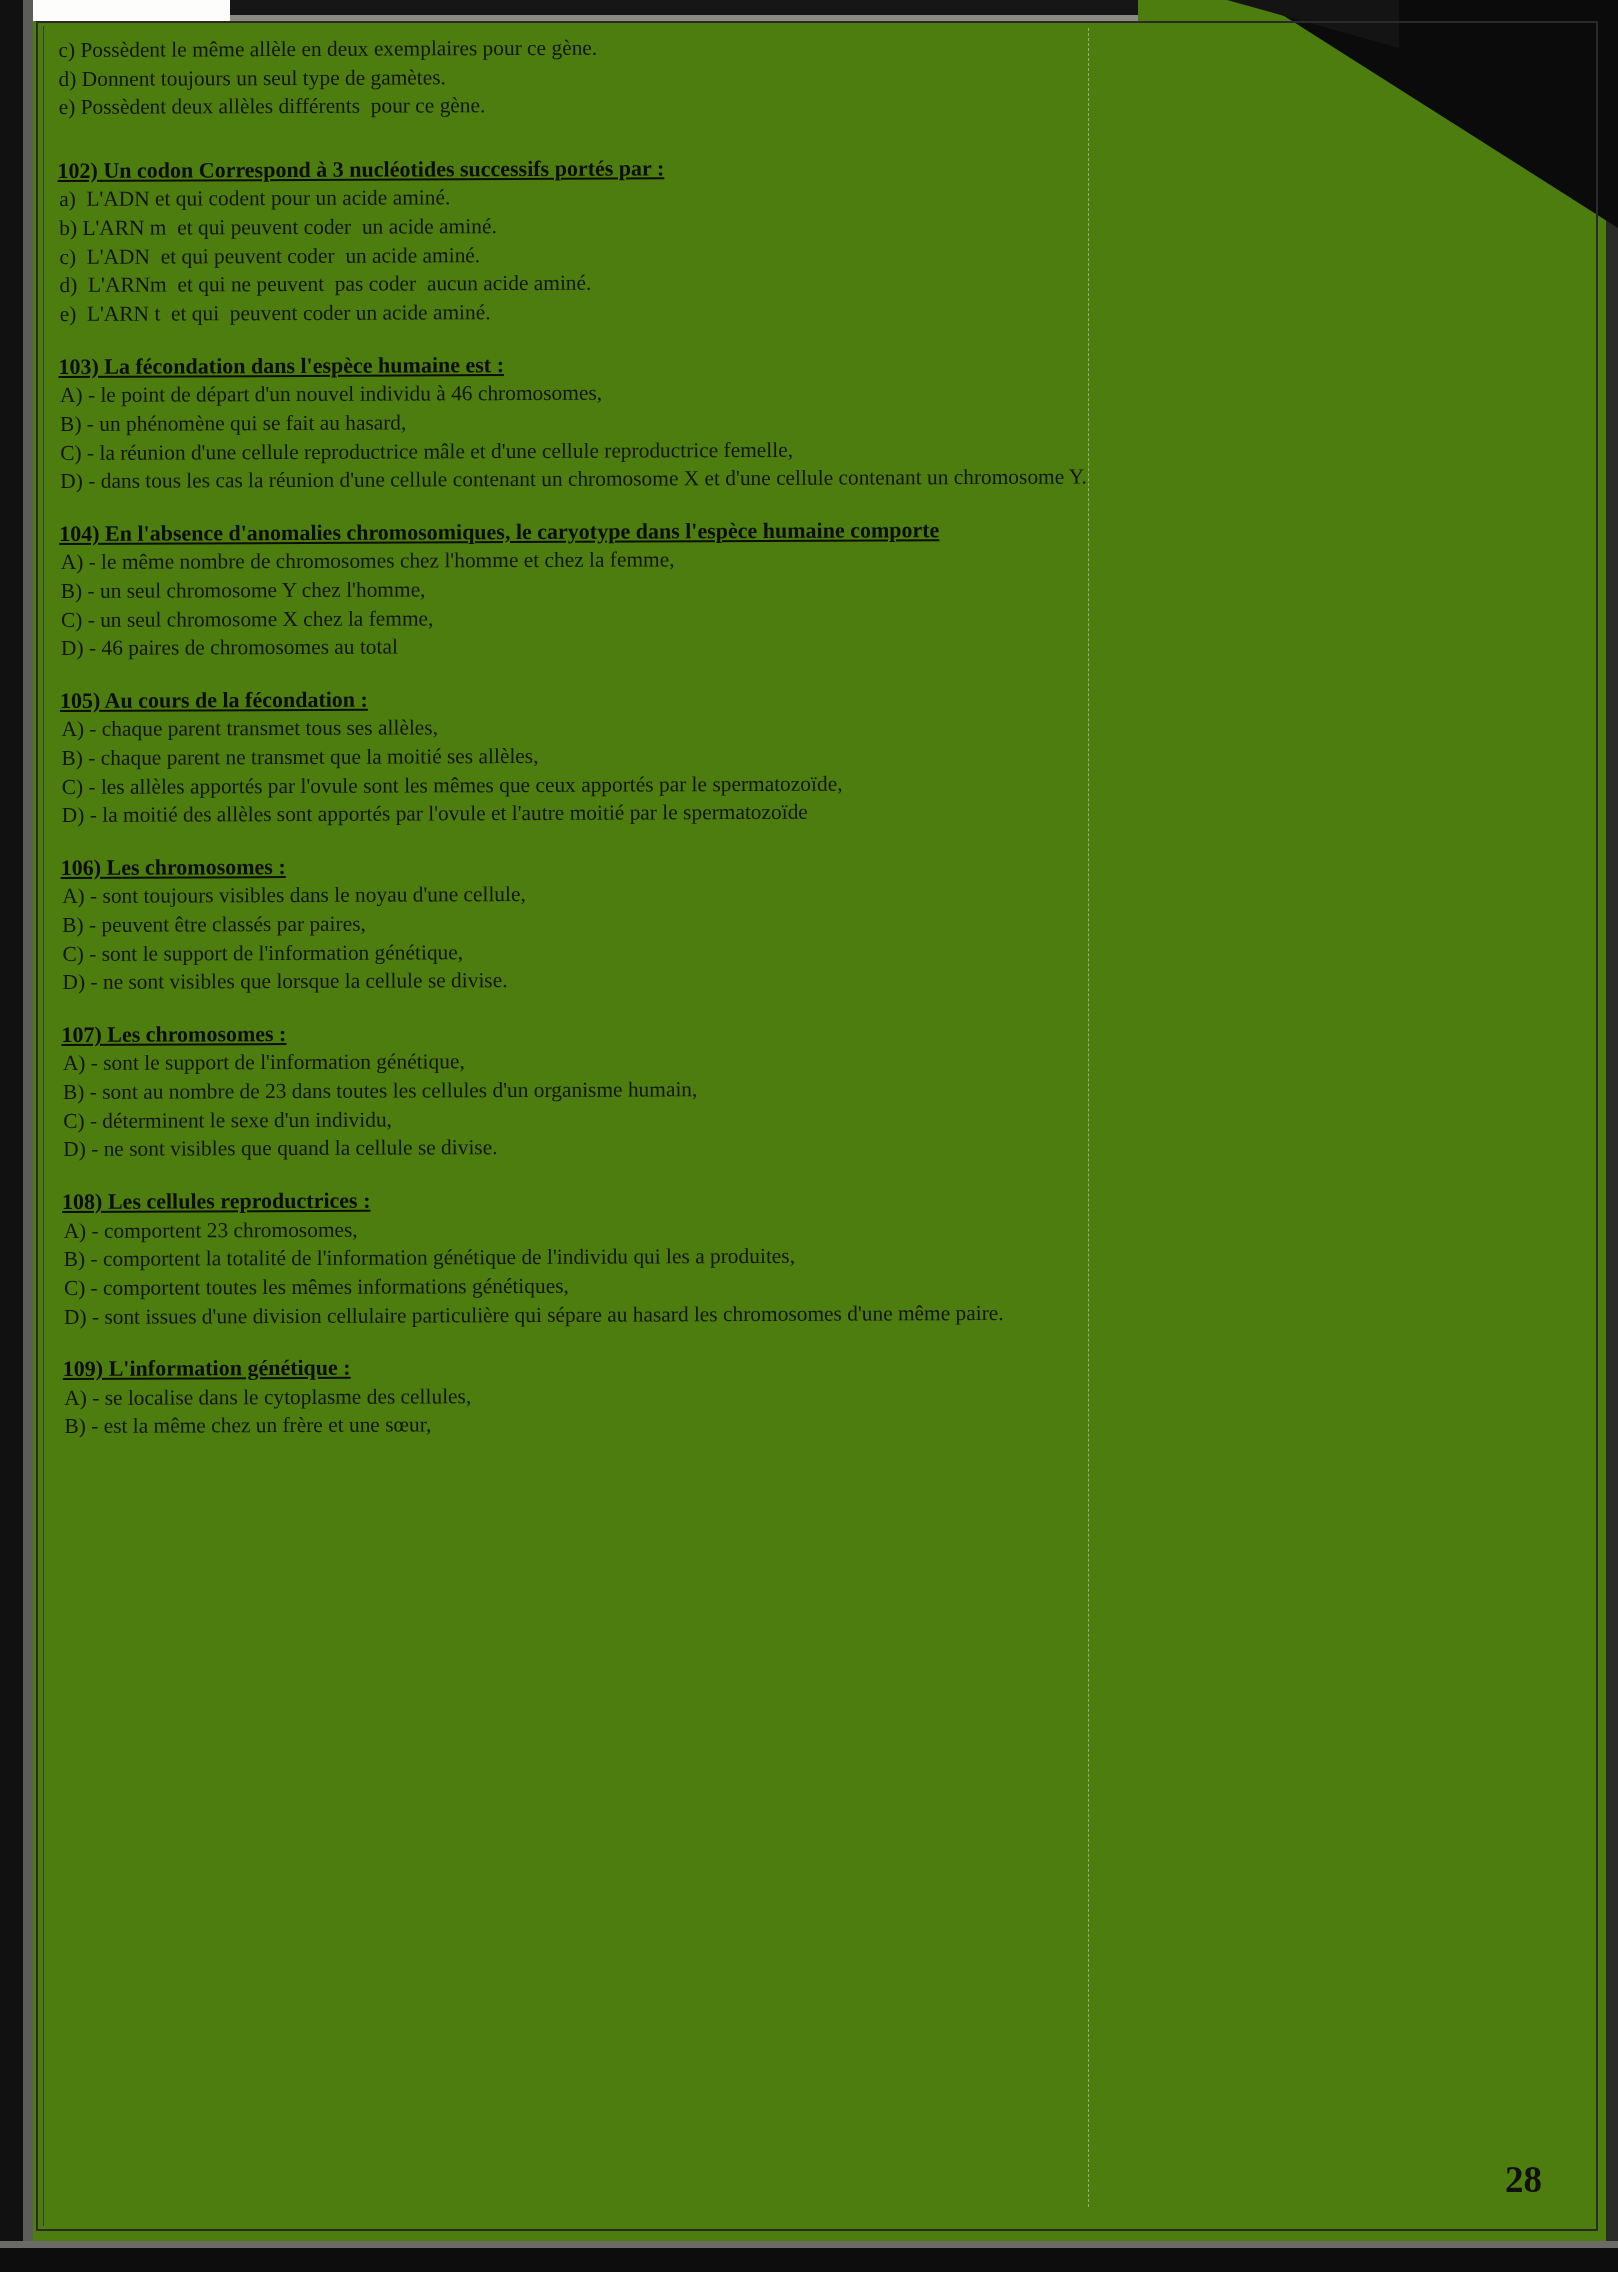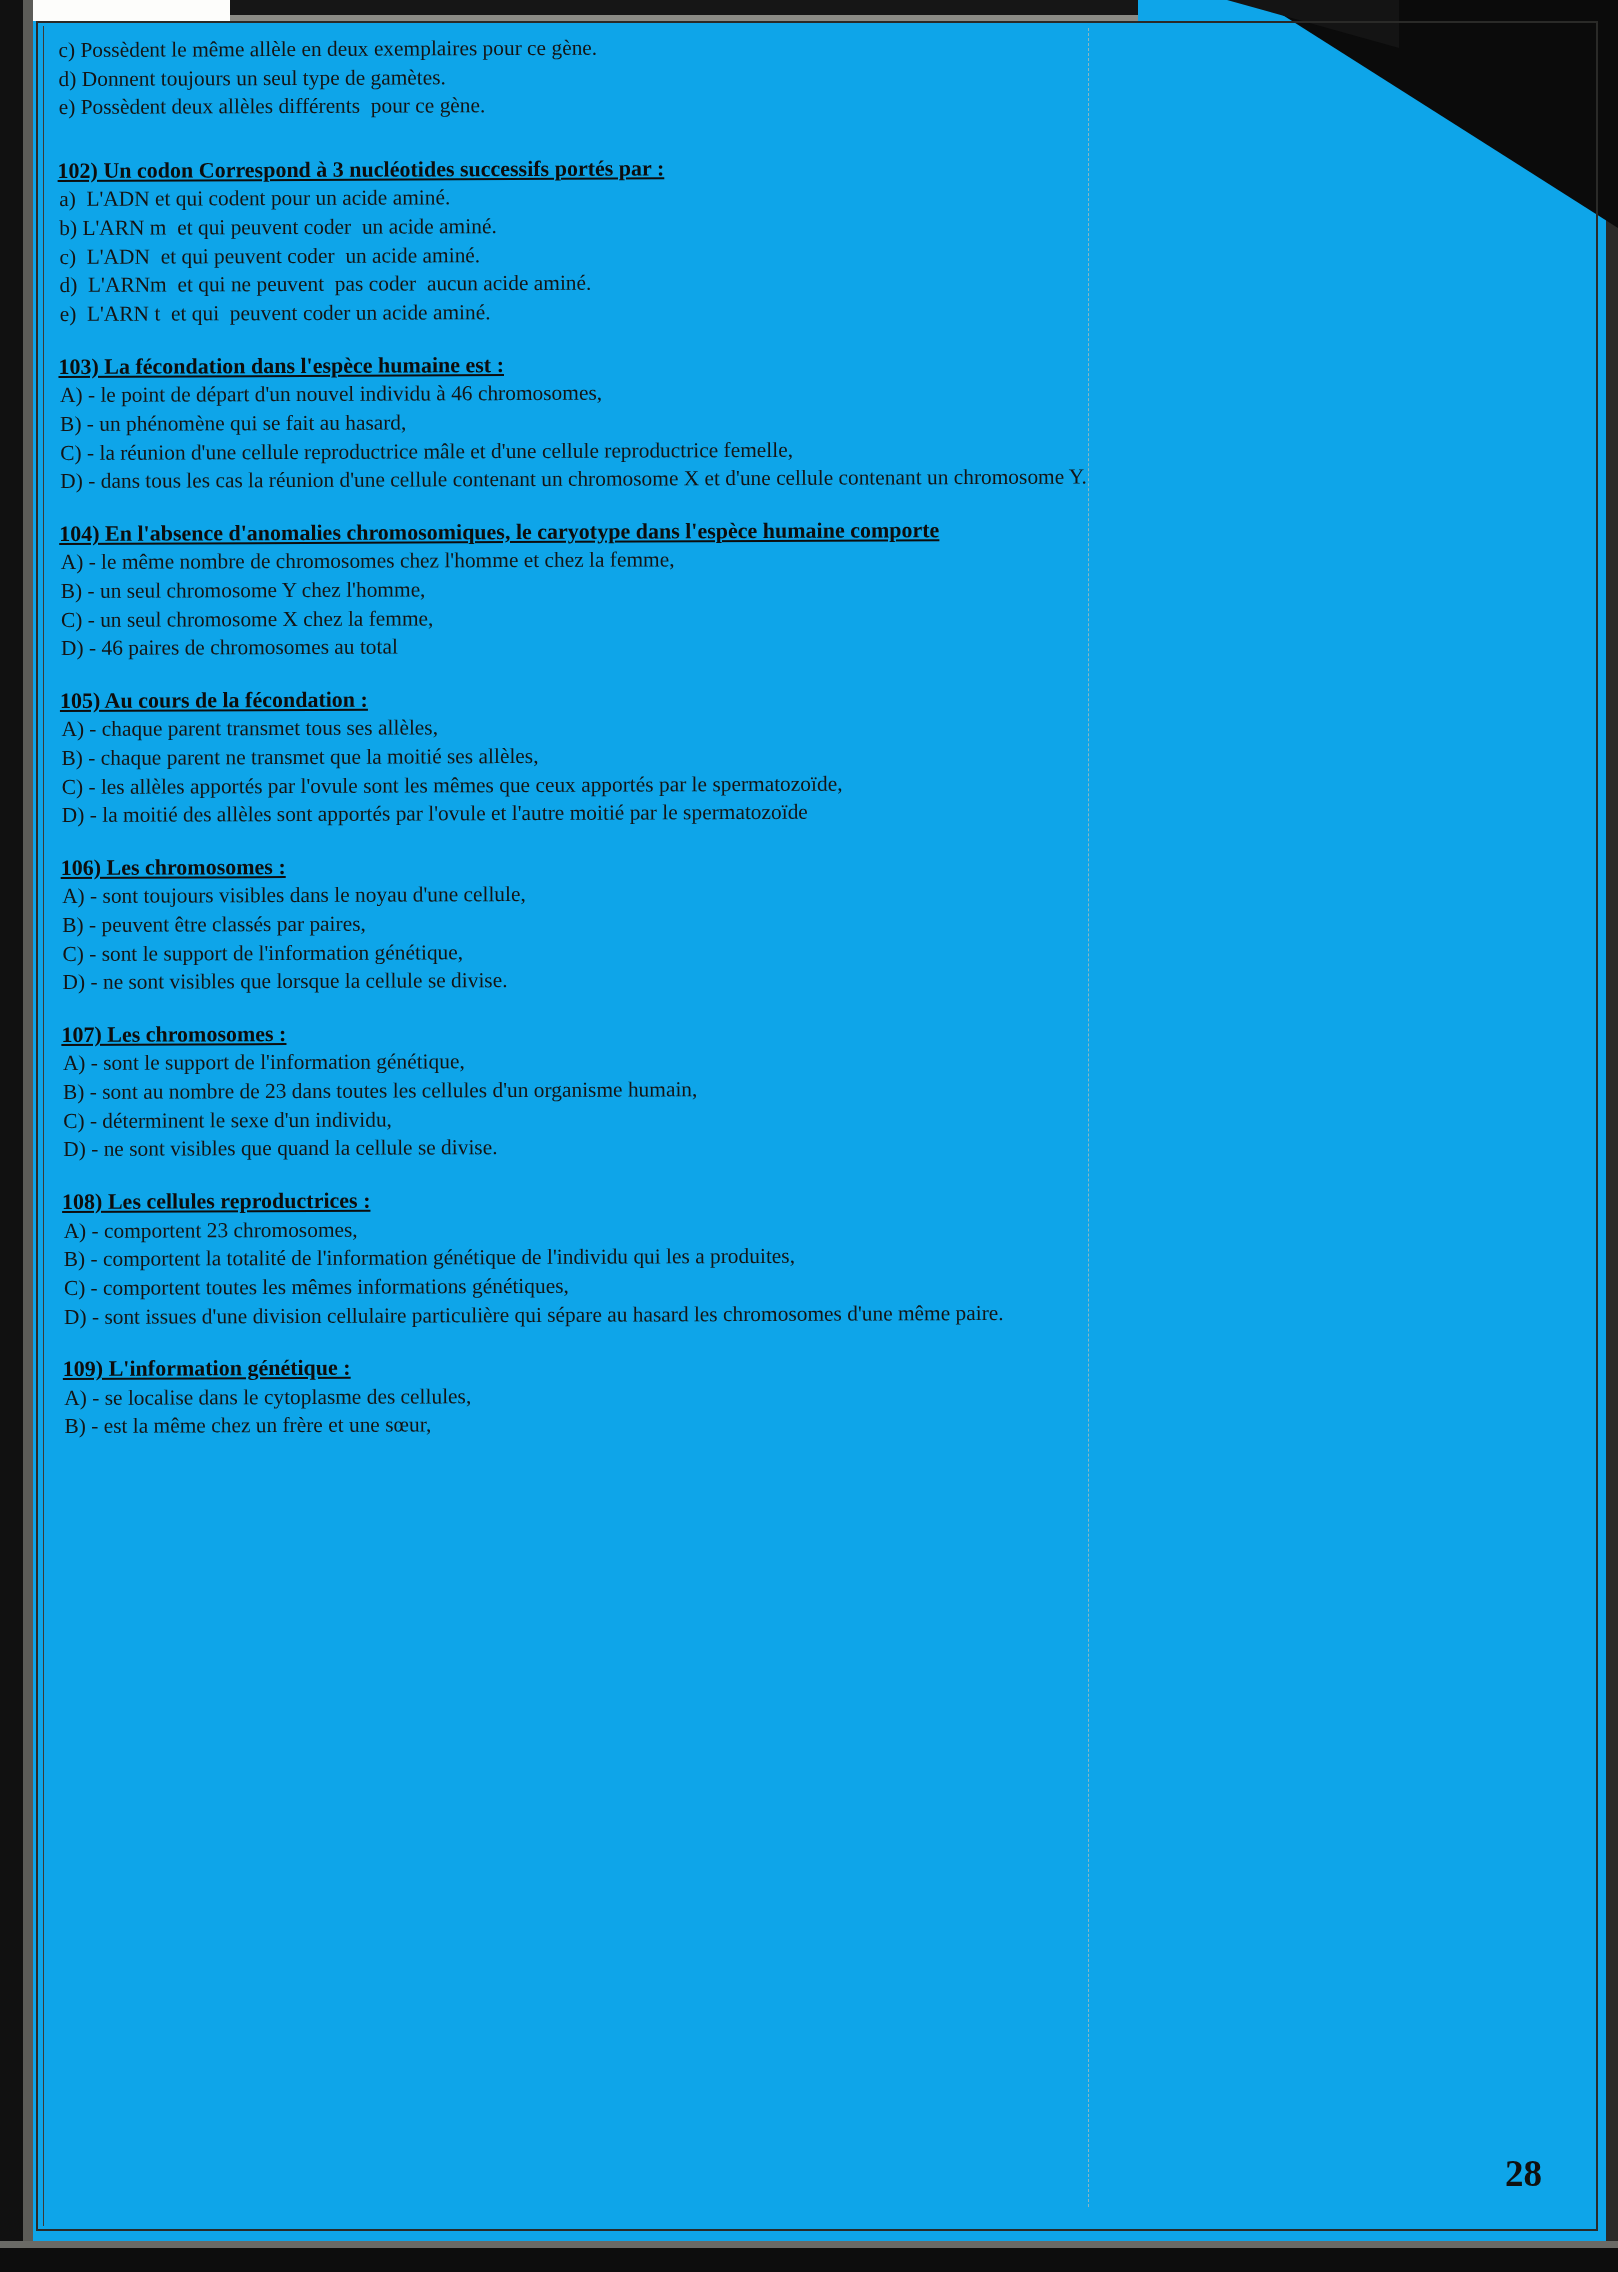--- a/index.html
+++ b/index.html
@@ -7,21 +7,21 @@
     padding: 0;
     background: #ffffff;
   }
   body {
     font-family: "Liberation Serif", serif;
   }
   .page {
     position: relative;
     width: 1618px;
     height: 2273px;
-    background: #0ea5e9;
+    background: #4d7c0f;
     overflow: hidden;
   }
   
   .edge-left {
     position: absolute;
     left: 0; top: 0;
     width: 23.4px; height: 2273px;
     background: #111;
   }
   .edge-left2 {
@@ -123,21 +123,21 @@
     color: #0d0d0d;
     margin-bottom: 1.4px;
     white-space: pre-wrap;
   }
   .block { margin-bottom: 25px; }
   .block.tight { margin-bottom: 20.7px; }
   .lead-block { margin-bottom: 36px; }
   .page-number {
     position: absolute;
     right: 76px;
-    bottom: 78px;
+    bottom: 72px;
     font-size: 37px;
     font-weight: bold;
     font-family: "Liberation Serif", serif;
     color: #101010;
   }
   
   .skew { transform: rotate(-0.25deg); transform-origin: top left; }
 </style>
 </head>
 <body>

